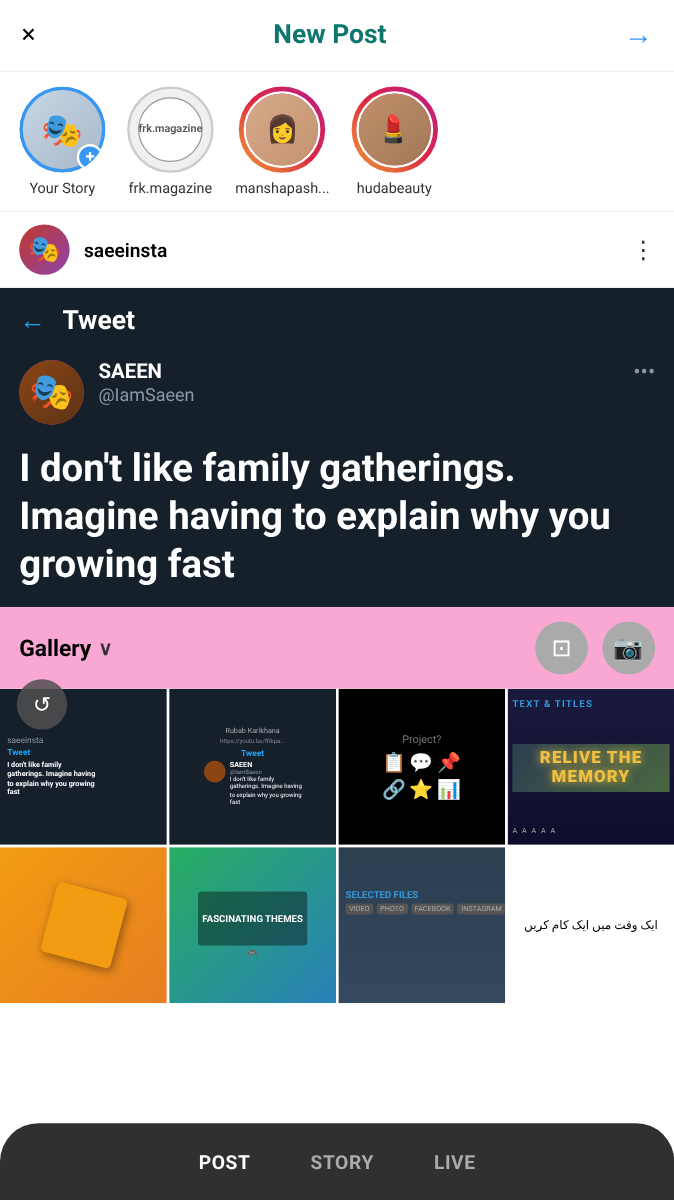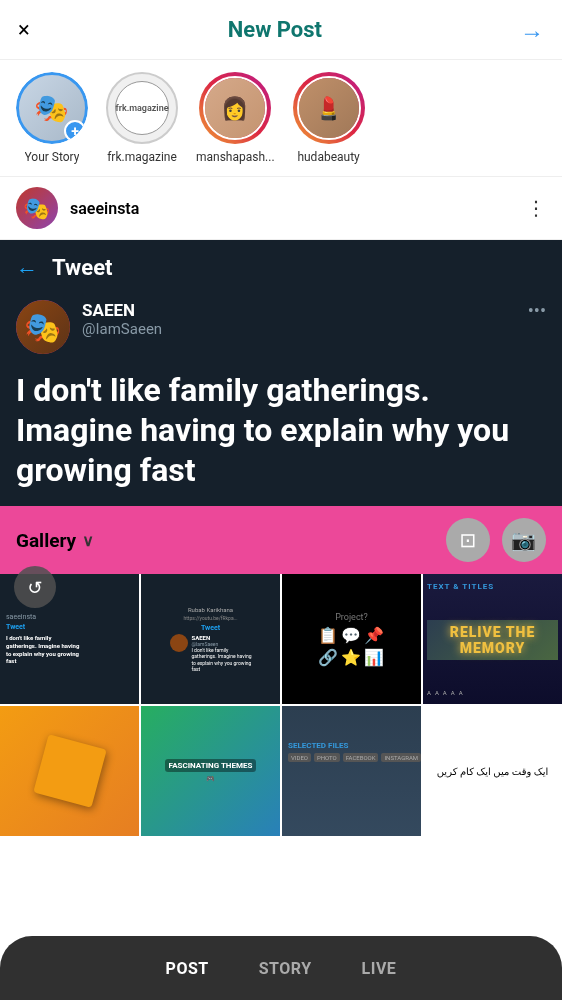--- a/index.html
+++ b/index.html
@@ -224,21 +224,21 @@
       color: #fff;
       line-height: 1.25;
     }
 
     
     .gallery-header {
       display: flex;
       align-items: center;
       justify-content: space-between;
       padding: 12px 16px;
-      background: #ec4899;
+      background: #f9a8d4;
     }
     .gallery-label {
       font-size: 19px;
       font-weight: 700;
       color: #000;
       display: flex;
       align-items: center;
       gap: 6px;
       cursor: pointer;
     }
@@ -521,21 +521,21 @@
   <div class="gallery-cell">
     <div class="gallery-cell-content thumb-yellow">
       <div style="width:60px;height:60px;background:#f39c12;transform:rotate(15deg);border-radius:4px;box-shadow:2px 2px 8px rgba(0,0,0,0.4);"></div>
     </div>
   </div>
 
   <div class="gallery-cell">
     <div class="gallery-cell-content thumb-game">
       <div style="width:100%;height:100%;background:linear-gradient(135deg,#27ae60,#2980b9);display:flex;align-items:center;justify-content:center;">
         <div style="text-align:center;">
-          <div style="font-size:8px;color:#fff;font-weight:700;background:rgba(0,0,0,0.4);padding:2px 4px;border-radius:3px;margin-bottom:3px;">FASCINATING THEMES</div>
+          <div style="font-size:8px;color:#fff;font-weight:700;background:rgba(0,0,0,0.4);padding:18px 4px;border-radius:3px;margin-bottom:3px;">FASCINATING THEMES</div>
           <div style="font-size:7px;color:#ddd;">🎮</div>
         </div>
       </div>
     </div>
   </div>
 
   <div class="gallery-cell">
     <div class="gallery-cell-content thumb-selected">
       <div style="width:100%;height:100%;background:linear-gradient(180deg,#2c3e50,#34495e);display:flex;flex-direction:column;padding:6px;font-size:7px;color:#aaa;">
         <div style="color:#3498db;font-weight:700;font-size:8px;margin-bottom:3px;margin-top:29px;">SELECTED FILES</div>

